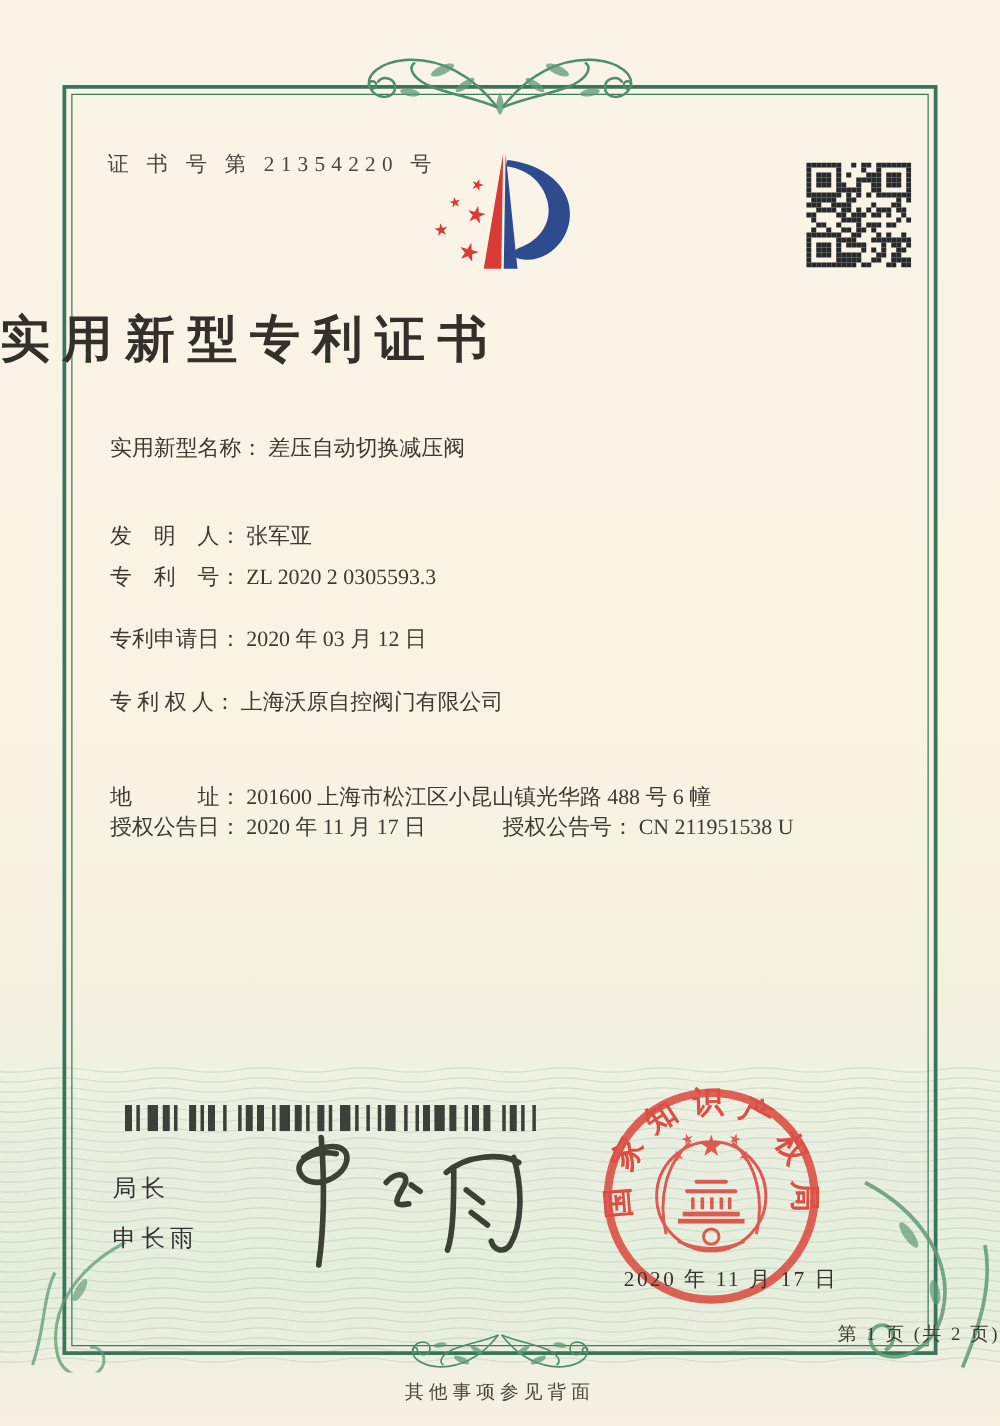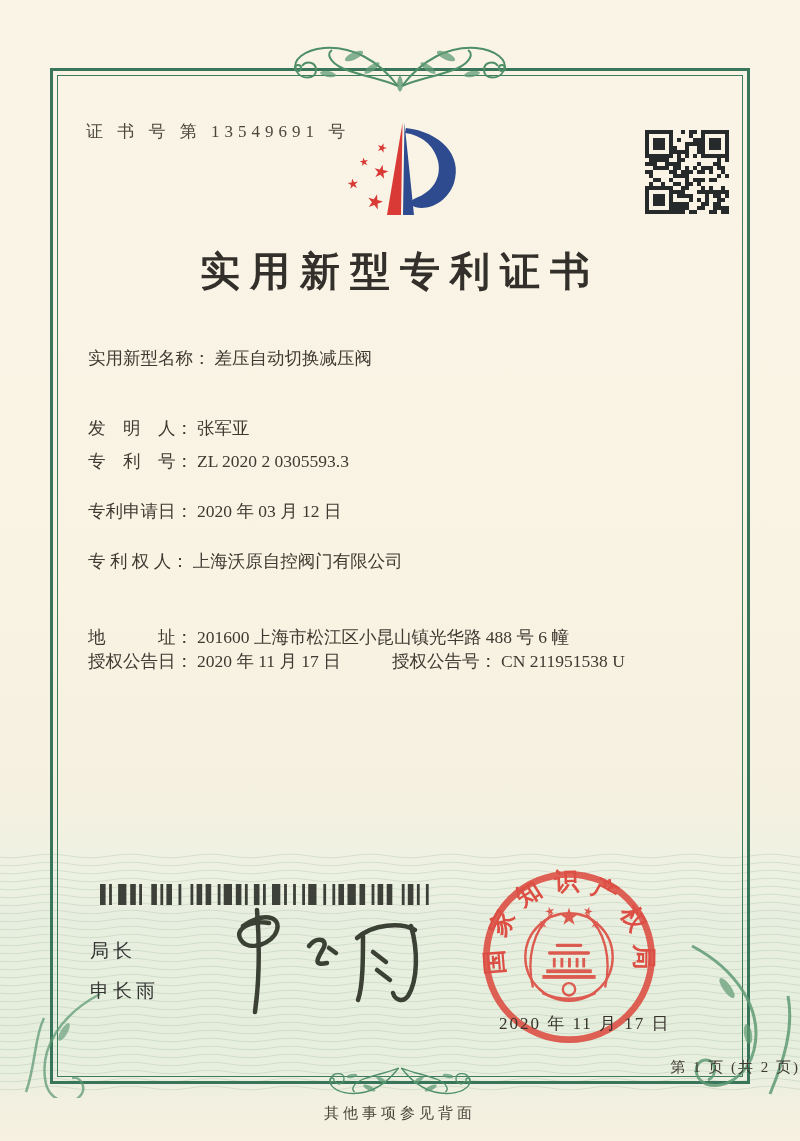--- a/index.html
+++ b/index.html
@@ -18,21 +18,21 @@
   #orn-br{left:672px; top:938px; z-index:1;}
   #orn-bl{left:16px; top:988px; z-index:1;}
   .frame{position:absolute; left:50px; top:68px; width:700px; height:1016px;
     border:3px solid #39755a; box-sizing:border-box; padding:4px; z-index:1;}
   .frame-inner{width:100%; height:100%; border:1px solid #3d7a5e; box-sizing:border-box;}
   .cert-no{position:absolute; left:86px; top:120px; z-index:3;
     font-size:17px; letter-spacing:5px; color:#4a463c;}
   .logo{position:absolute; left:335px; top:108px; z-index:3;}
   .qr{position:absolute; left:645px; top:130px; z-index:3;}
   .title{position:absolute; left:0; top:244px; width:100%; margin:0; z-index:3;
-    text-align:center; font-size:40px; font-weight:bold; letter-spacing:10px; color:#33302b;}
+    font-size:40px; font-weight:bold; letter-spacing:10px; color:#33302b;}
   .row{position:absolute; left:88px; z-index:3; font-size:17.5px; color:#3e3a31; white-space:nowrap;}
   .row .val{margin-left:4px;text-align:right;}
   .paras{position:absolute; left:74px; top:684px; width:652px; z-index:3;
     font-size:17.5px; line-height:33px; color:#46413a; text-align:justify;}
   .paras p{margin:0; text-indent:2em;}
   .barcode{position:absolute; left:100px; top:884px; z-index:3;}
   .director-label,.director-name{position:absolute; left:90px; z-index:3;
     font-family:Liberation Serif, serif; font-size:19px;
     color:#333; letter-spacing:4px;}
   .director-label{top:938px;}
@@ -122,21 +122,21 @@
 
   <svg id="orn-bl" class="ornament" width="90" height="110" viewBox="0 0 90 110">
     <g fill="none" stroke="rgba(95,154,116,0.75)" stroke-width="2.5">
       <path d="M84,6 C46,26 22,60 30,96 C34,112 52,118 62,110"></path>
       <path d="M62,110 C72,102 66,88 56,90"></path>
       <path d="M10,104 C20,76 18,50 28,30"></path>
     </g>
     <ellipse cx="48" cy="44" rx="10" ry="3.5" transform="rotate(-60 48 44)" fill="rgba(95,154,116,0.65)"></ellipse>
   </svg>
 
-  <div class="cert-no">证 书 号 第 13549691 号</div>
+  <div class="cert-no">证 书 号 第 21354220 号</div>
 
   <svg class="logo" width="136" height="122" viewBox="0 0 136 122">
     <g fill="#d93a36">
       <use href="#star" transform="translate(47,40) scale(5) rotate(18)"></use>
       <use href="#star" transform="translate(29,54) scale(4.5) rotate(-10)"></use>
       <use href="#star" transform="translate(46,64) scale(7.5) rotate(12)"></use>
       <use href="#star" transform="translate(18,76) scale(5.5) rotate(-8)"></use>
       <use href="#star" transform="translate(40,94) scale(8) rotate(15)"></use>
       <polygon points="67.5,15 52,107 66,107"></polygon>
     </g>
@@ -408,21 +408,21 @@
   </div>
   <div class="row" style="top:549px">
     <span class="lab">专 利 权 人：</span><span class="val">上海沃原自控阀门有限公司</span>
   </div>
   <div class="row" style="top:625px">
     <span class="lab">地　　　址：</span><span class="val">201600 上海市松江区小昆山镇光华路 488 号 6 幢</span>
   </div>
   <div class="row" style="top:649px">
     <span class="lab">授权公告日：</span><span class="val">2020 年 11 月 17 日</span>
   </div>
-  <div class="row" style="top:649px; left:392px">
+  <div class="row" style="top:649px; left:402px">
     <span class="lab">授权公告号：</span><span class="val">CN 211951538 U</span>
   </div>
 
 
   <svg class="barcode" id="barcode-svg" width="338" height="21">
       <rect x="0.0" y="0" width="5.6" height="21" fill="#3c4038"></rect>
       <rect x="9.1" y="0" width="2.8" height="21" fill="#3c4038"></rect>
       <rect x="18.1" y="0" width="8.3" height="21" fill="#3c4038"></rect>
       <rect x="30.2" y="0" width="5.6" height="21" fill="#3c4038"></rect>
       <rect x="39.2" y="0" width="2.8" height="21" fill="#3c4038"></rect>

